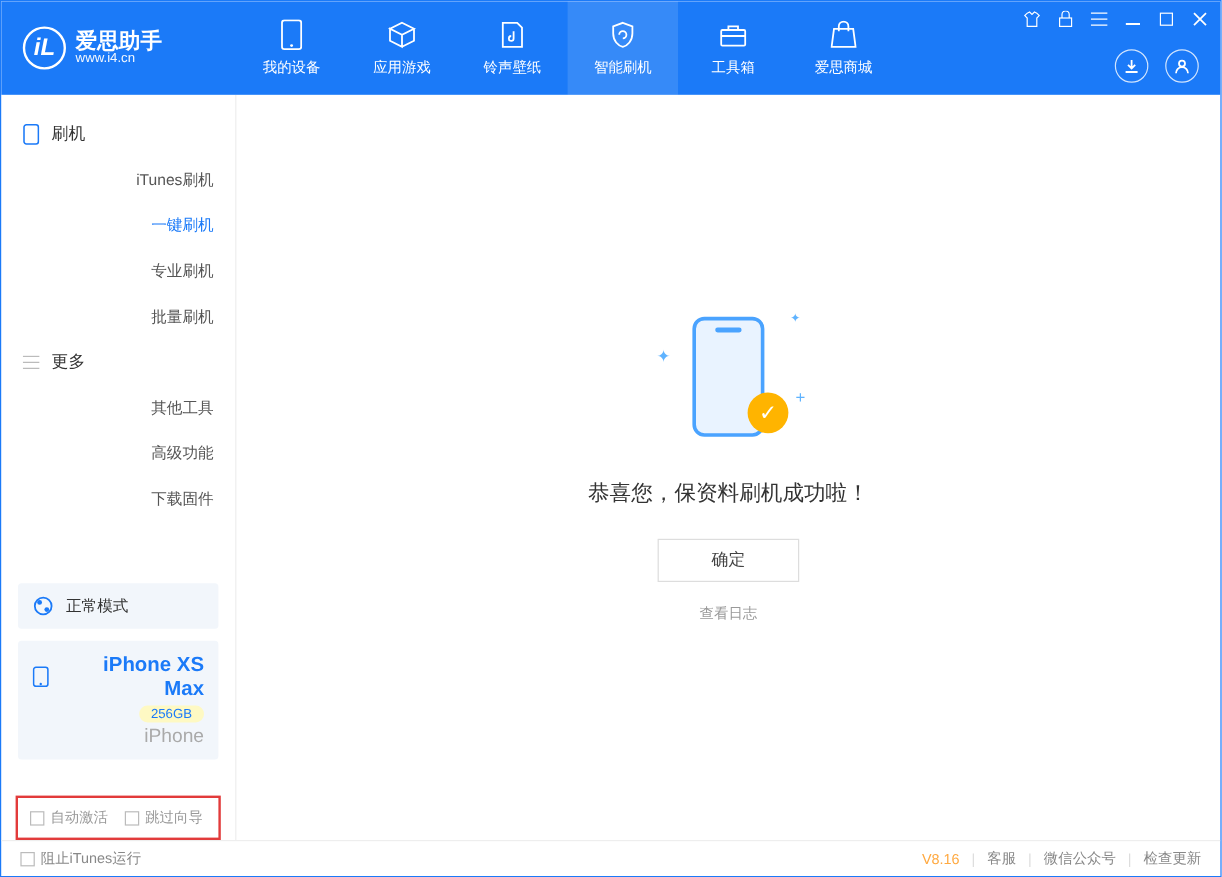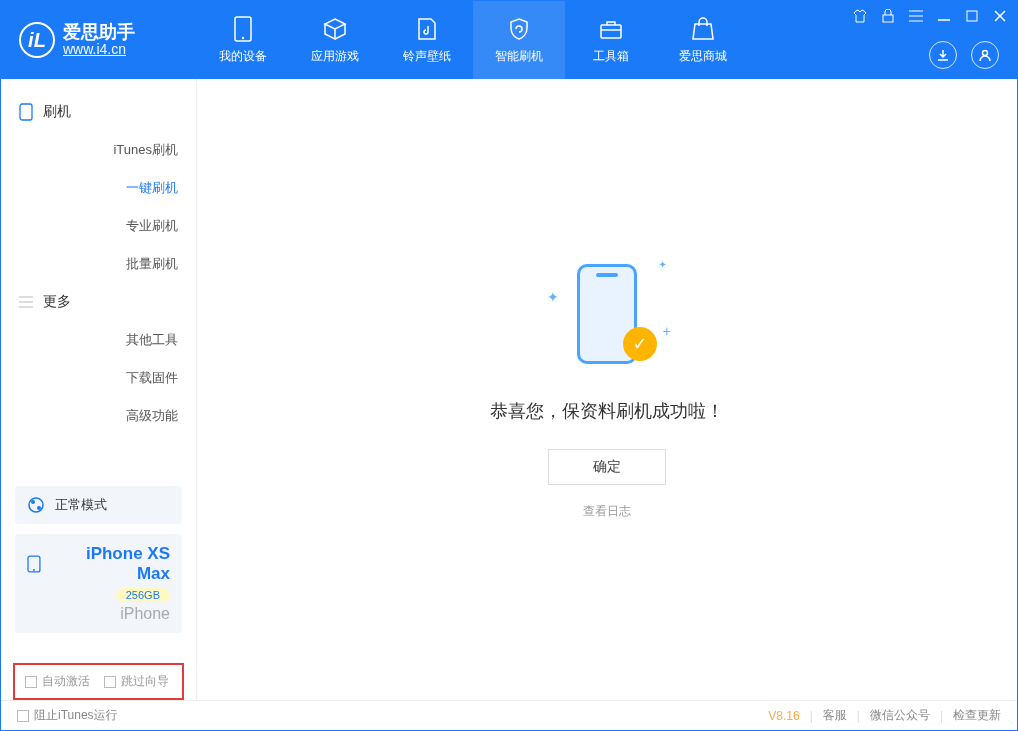--- a/index.html
+++ b/index.html
@@ -4,21 +4,21 @@
 <style>
 * { margin: 0; padding: 0; box-sizing: border-box; font-family: "Microsoft YaHei", Arial, sans-serif; }
 body { background: #fff; width: 1018px; height: 731px; border: 1px solid #1b7af8; display: flex; flex-direction: column; }
 
 
 .header { background: #1b7af8; height: 78px; display: flex; align-items: center; color: #fff; position: relative; }
 .logo-wrap { display: flex; align-items: center; padding-left: 18px; width: 196px; }
 .logo-icon { width: 36px; height: 36px; border: 2px solid #fff; border-radius: 50%; display: flex; align-items: center; justify-content: center; font-weight: bold; font-size: 20px; font-style: italic; }
 .logo-text { margin-left: 8px; }
 .logo-title { font-size: 18px; font-weight: bold; line-height: 1; }
-.logo-sub { font-size: 14px; opacity: .95; text-decoration: underline; }
+.logo-sub { font-size: 11px; opacity: .95; }
 
 .nav { display: flex; height: 100%; }
 .nav-item { width: 92px; height: 100%; display: flex; flex-direction: column; align-items: center; justify-content: center; cursor: pointer; }
 .nav-item.active { background: rgba(255,255,255,.12); }
 .nav-icon { width: 26px; height: 26px; margin-bottom: 6px; display: flex; align-items: center; justify-content: center; }
 .nav-label { font-size: 12px; }
 
 .titlebar-icons { position: absolute; right: 10px; top: 8px; display: flex; gap: 14px; }
 .titlebar-icons span { width: 14px; height: 14px; cursor: pointer; display: inline-flex; align-items: center; justify-content: center; }
 
@@ -202,22 +202,22 @@
 
       <div class="side-group">
         <svg width="14" height="12" viewBox="0 0 14 12">
             <line x1="0" y1="1" x2="14" y2="1" stroke="#bbb"></line>
             <line x1="0" y1="6" x2="14" y2="6" stroke="#bbb"></line>
             <line x1="0" y1="11" x2="14" y2="11" stroke="#bbb"></line>
           </svg>
         <span>更多</span>
       </div>
       <div class="side-sub">其他工具</div>
+      <div class="side-sub">高级功能</div>
       <div class="side-sub">下载固件</div>
-      <div class="side-sub">高级功能</div>
     </div>
 
     <div class="side-bottom">
       <div class="mode-card">
         <span class="mode-dot"><svg width="18" height="18" viewBox="0 0 18 18">
               <circle cx="9" cy="9" r="7" fill="none" stroke="#1b7af8" stroke-width="1.5"></circle>
               <circle cx="6" cy="6" r="2" fill="#1b7af8"></circle>
               <circle cx="12" cy="12" r="2" fill="#1b7af8"></circle>
             </svg></span>
         <span>正常模式</span>

